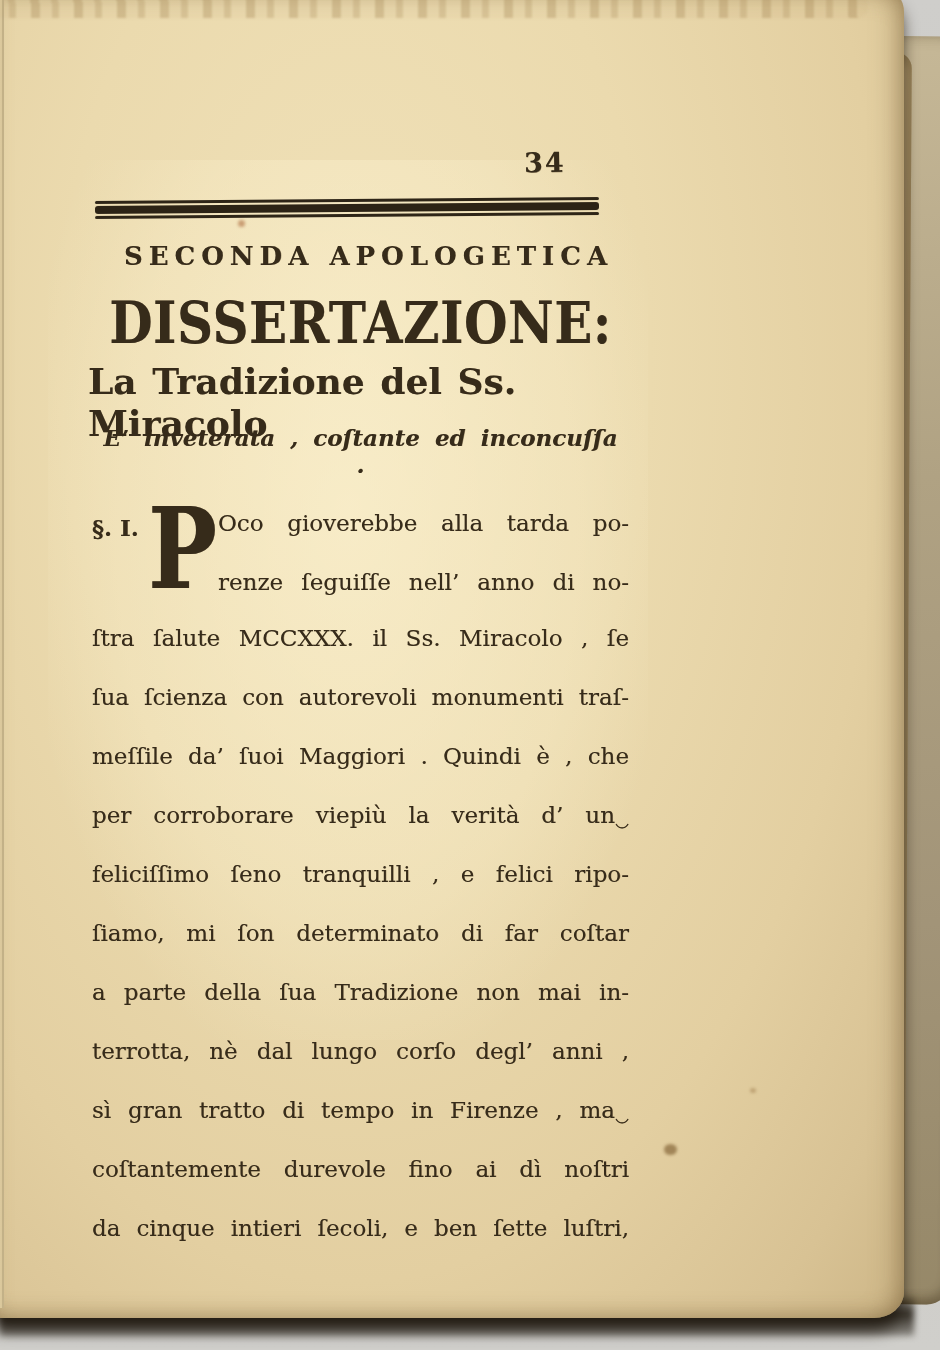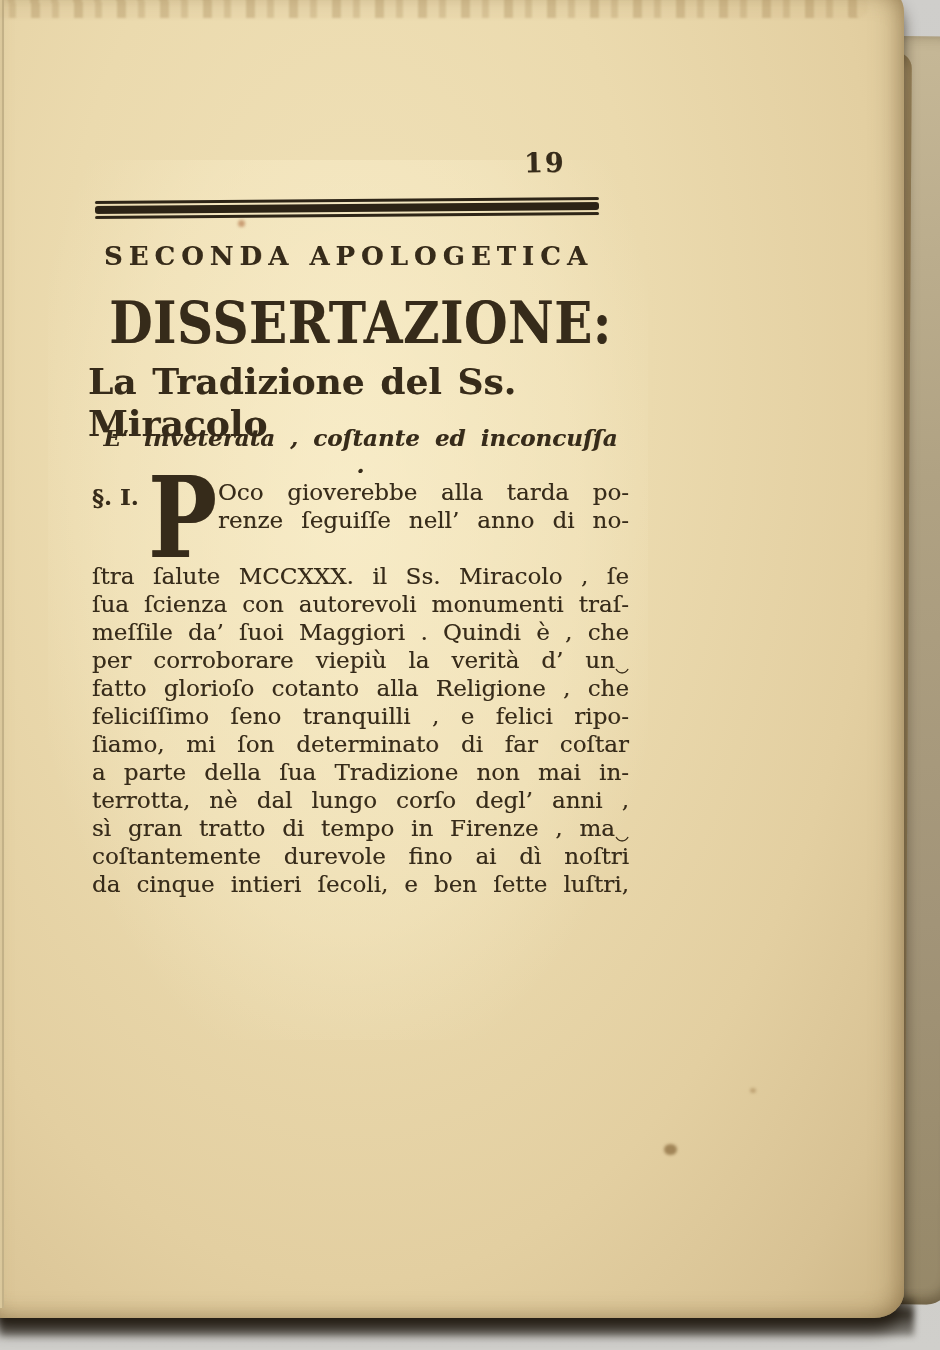--- a/index.html
+++ b/index.html
@@ -41,38 +41,38 @@
   .stain.s3{left:762px;top:1098px;width:6px;height:5px;background:rgba(130,90,40,.35);}
 
   
   .ink{color:#362b1a;text-shadow:0.3px 0.4px 0.6px rgba(70,48,22,.45);}
   .page-number{position:absolute;left:524px;top:147px;font-size:27px;font-weight:bold;
       letter-spacing:2px;transform:rotate(-1deg);}
   .head-rule{position:absolute;left:95px;top:199px;width:504px;transform:rotate(-0.45deg);
       filter:blur(0.3px);}
   .head-rule .thin{height:3px;background:#2e2517;border-radius:2px;}
   .head-rule .thick{height:8px;background:#2c2315;border-radius:3px;margin:2px 0;}
-  .kicker{position:absolute;left:80px;top:241px;width:537px;text-align:center;
+  .kicker{position:absolute;left:100px;top:241px;width:537px;text-align:center;
       font-size:26px;font-weight:bold;letter-spacing:6px;}
   .main-title{position:absolute;left:92px;top:288px;width:537px;text-align:center;
       font-size:50px;font-weight:bold;letter-spacing:0.5px;transform:scaleY(1.16);
       transform-origin:top center;}
   .subtitle{position:absolute;left:88px;top:360px;width:537px;text-align:left;
       font-size:36px;font-weight:bold;word-spacing:3px;}
   .epigraph{position:absolute;left:92px;top:424px;width:537px;text-align:center;
       font-size:23px;font-weight:bold;font-style:italic;word-spacing:7px;}
 
   .body-block{position:absolute;left:92px;top:478px;width:537px;font-size:23px;}
   .para-head{position:relative;height:84px;}
   .sec-start{position:absolute;left:0;top:5px;font-size:23px;font-weight:bold;}
   .dropcap{position:absolute;left:56px;top:-6px;font-size:112px;line-height:92px;
       font-weight:bold;transform:scaleX(0.82);transform-origin:left top;}
   .first-lines{margin-left:126px;width:411px;}
   .bline{height:28px;line-height:28px;text-align:justify;text-align-last:justify;
-      white-space:nowrap;overflow:visible;}
+      white-space:nowrap;overflow:visible;margin-top:31px;}
   .last-line{height:28px;line-height:28px;display:flex;justify-content:space-between;
       padding-right:34px;}
   .last-line .mark{font-weight:bold;}
 </style>
 </head>
 <body>
 
 <div id="scan">
   <div class="cover-edge"></div>
   <div class="page-stack"></div>
@@ -80,21 +80,21 @@
 
   <div class="paper-page">
     <div class="text-halo"></div>
     <div class="gutter-sliver"></div>
     <div class="top-deckle"></div>
     <div class="stain s1"></div>
     <div class="stain s2"></div>
     <div class="stain s3"></div>
   </div>
 
-  <div class="page-number ink">19</div>
+  <div class="page-number ink">34</div>
 
   <div class="head-rule">
     <div class="thin"></div>
     <div class="thick"></div>
     <div class="thin"></div>
   </div>
 
   <div class="kicker ink">SECONDA APOLOGETICA</div>
 
   <div class="main-title ink">DISSERTAZIONE:</div>
@@ -110,21 +110,20 @@
       <div class="first-lines">
           <div class="bline">Oco gioverebbe alla tarda po-</div>
           <div class="bline">renze ſeguiſſe nell’ anno di no-</div>
         </div>
     </div>
     <div class="full-lines">
         <div class="bline">ſtra ſalute MCCXXX. il Ss. Miracolo , ſe</div>
         <div class="bline">ſua ſcienza con autorevoli monumenti traſ-</div>
         <div class="bline">meſſile da’ ſuoi Maggiori . Quindi è , che</div>
         <div class="bline">per corroborare viepiù la verità d’ un‿</div>
-        <div class="bline">fatto glorioſo cotanto alla Religione , che</div>
         <div class="bline">feliciſſimo ſeno tranquilli , e felici ripo-</div>
         <div class="bline">ſiamo, mi ſon determinato di far coſtar</div>
         <div class="bline">a parte della ſua Tradizione non mai in-</div>
         <div class="bline">terrotta, nè dal lungo corſo degl’ anni ,</div>
         <div class="bline">sì gran tratto di tempo in Firenze , ma‿</div>
         <div class="bline">coſtantemente durevole fino ai dì noſtri</div>
         <div class="bline">da cinque intieri ſecoli, e ben ſette luſtri,</div>
       </div>
   </div>
 </div>

